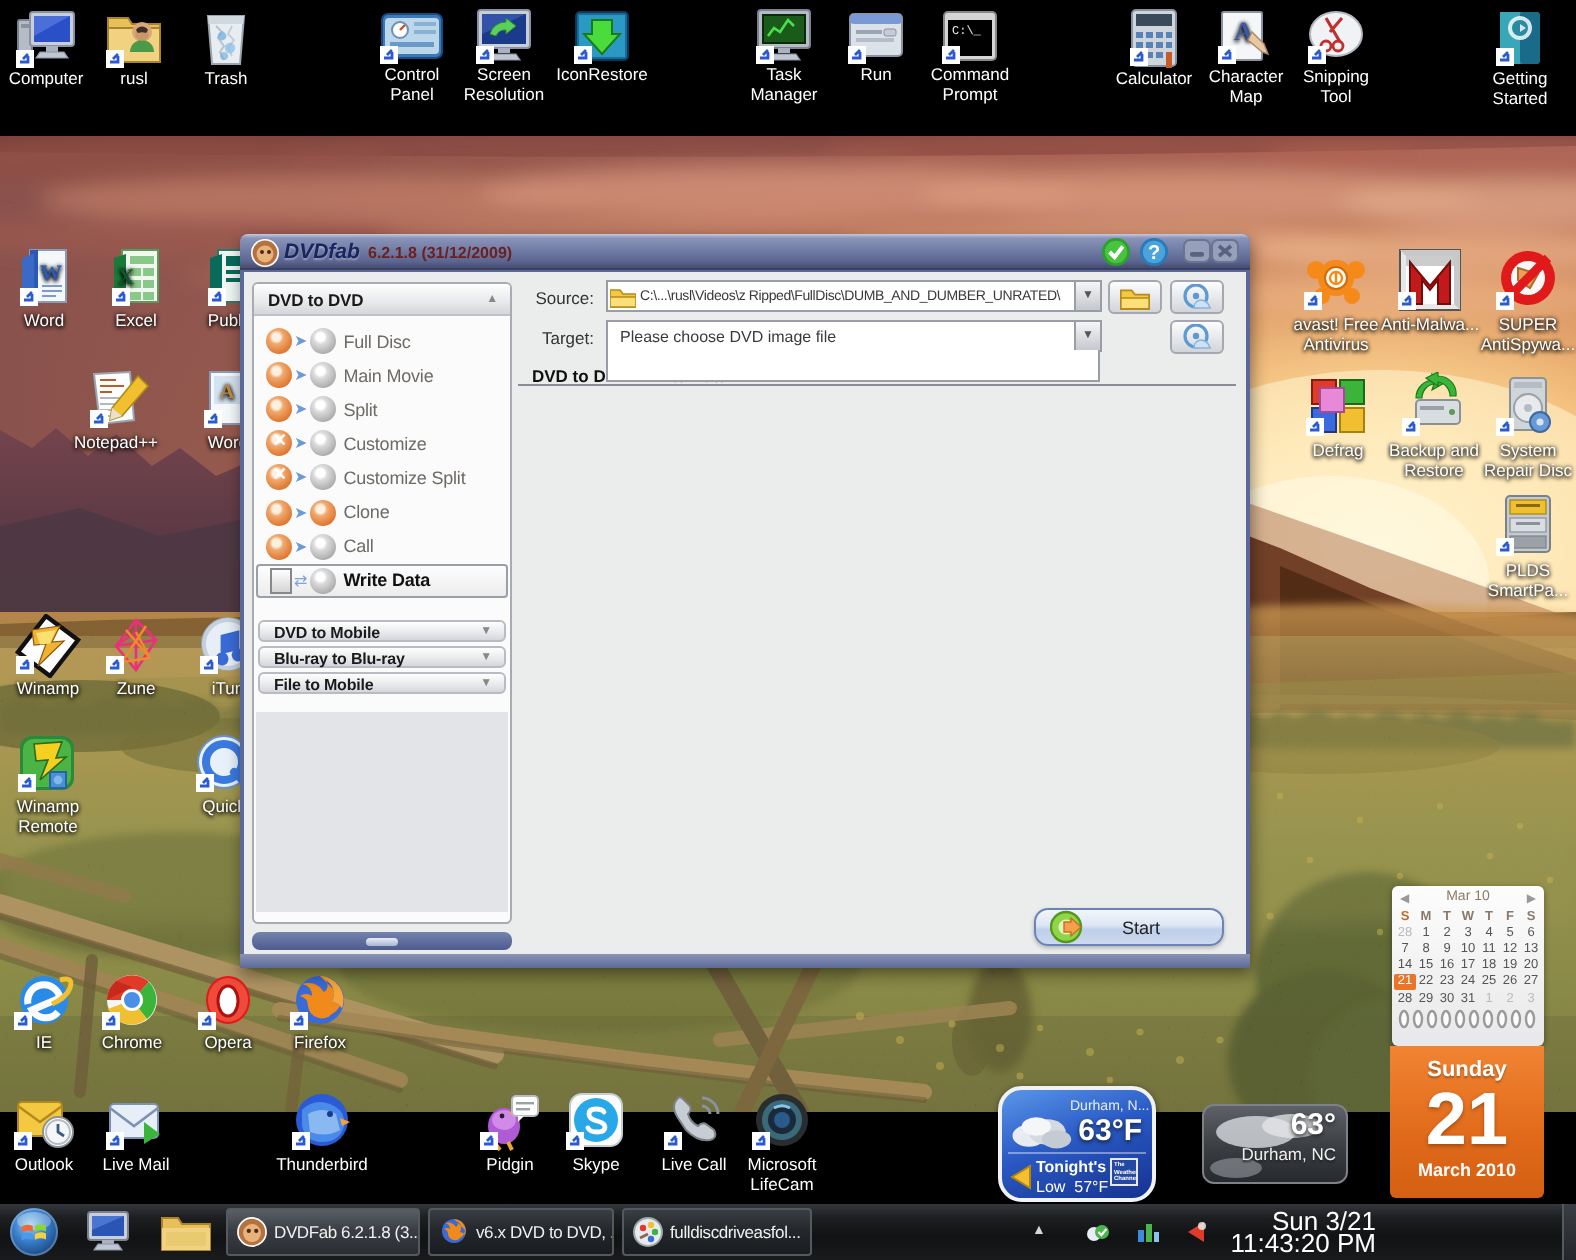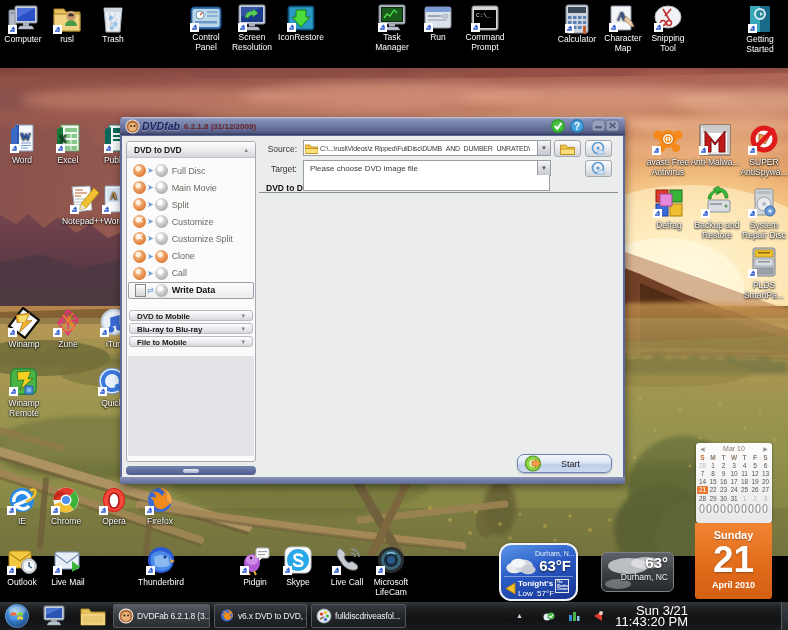--- a/index.html
+++ b/index.html
@@ -378,21 +378,21 @@
         <path d="M8,2 L26,2 L26,28 L8,28 Z" fill="#f0f6f4" stroke="#2a7a6a"></path>
         <path d="M4,6 L10,4 L10,30 L4,28 Z" fill="#0a6a5a"></path>
         <g fill="#0a6a5a">
           <rect x="12" y="5" width="12" height="5"></rect>
           <rect x="12" y="12" width="12" height="2"></rect>
           <rect x="12" y="16" width="12" height="2"></rect>
         </g>
         <rect x="3" y="21" width="9" height="9" fill="#fff"></rect>
         <path d="M5,27 L9,27 L9,24 M6.5,25.5 L9,23" stroke="#2a5ad0" stroke-width="1.4" fill="none"></path>
       </svg>Publis</div>
-<div class="di" style="left:56px;top:184px;width:54px"><svg width="34" height="32" viewBox="0 0 34 32">
+<div class="di" style="left:31px;top:184px;width:54px"><svg width="34" height="32" viewBox="0 0 34 32">
         <path d="M6,3 L24,2 L26,26 L9,28 Z" fill="#fdfdfd" stroke="#9aa5b0"></path>
         <g stroke="#c05a2a" stroke-width="1">
           <path d="M9,6 h8 M9,9 h12 M9,12 h6"></path>
         </g>
         <g stroke="#b0b8c0" stroke-width="1">
           <path d="M9,15 h13 M9,18 h10 M9,21 h12 M10,24 h9"></path>
         </g>
         <path d="M28,4 L33,9 L20,24 L14,26 L15,20 Z" fill="#f0c030" stroke="#b08a10" stroke-width=".8"></path>
         <path d="M15,20 L20,24 L14,26 Z" fill="#e8e0d0"></path>
         <rect x="4" y="21" width="9" height="9" fill="#fff"></rect>
@@ -821,21 +821,21 @@
           <ellipse cx="48" cy="5.5" rx="2" ry="4"></ellipse>
           <ellipse cx="55" cy="5.5" rx="2" ry="4"></ellipse>
           <ellipse cx="62" cy="5.5" rx="2" ry="4"></ellipse>
           <ellipse cx="69" cy="5.5" rx="2" ry="4"></ellipse>
   </g>
  </svg>
 </div>
 <div id="calorange">
  <div id="calday">Sunday</div>
  <div id="caldate">21</div>
- <div id="calmy">April 2010</div>
+ <div id="calmy">March 2010</div>
 </div>
 
 <div id="wx1">
  <div style="position:absolute;left:34px;top:5px;font-size:7px;color:#e8eef8;white-space:nowrap">Durham, N...</div>
  <div style="position:absolute;right:5px;top:12px;font-size:15px;font-weight:bold;color:#fff;text-shadow:0 1px 2px #123">63°F</div>
  <svg width="34" height="22" viewBox="0 0 36 24" style="position:absolute;left:2px;top:10px">
   <ellipse cx="12" cy="14" rx="9" ry="6" fill="#e8ecf0"></ellipse>
         <ellipse cx="22" cy="12" rx="10" ry="7" fill="#d5dae0"></ellipse>
         <ellipse cx="16" cy="9" rx="8" ry="5" fill="#f5f6f8"></ellipse>
         <ellipse cx="27" cy="16" rx="8" ry="5" fill="#c5cbd2"></ellipse>

